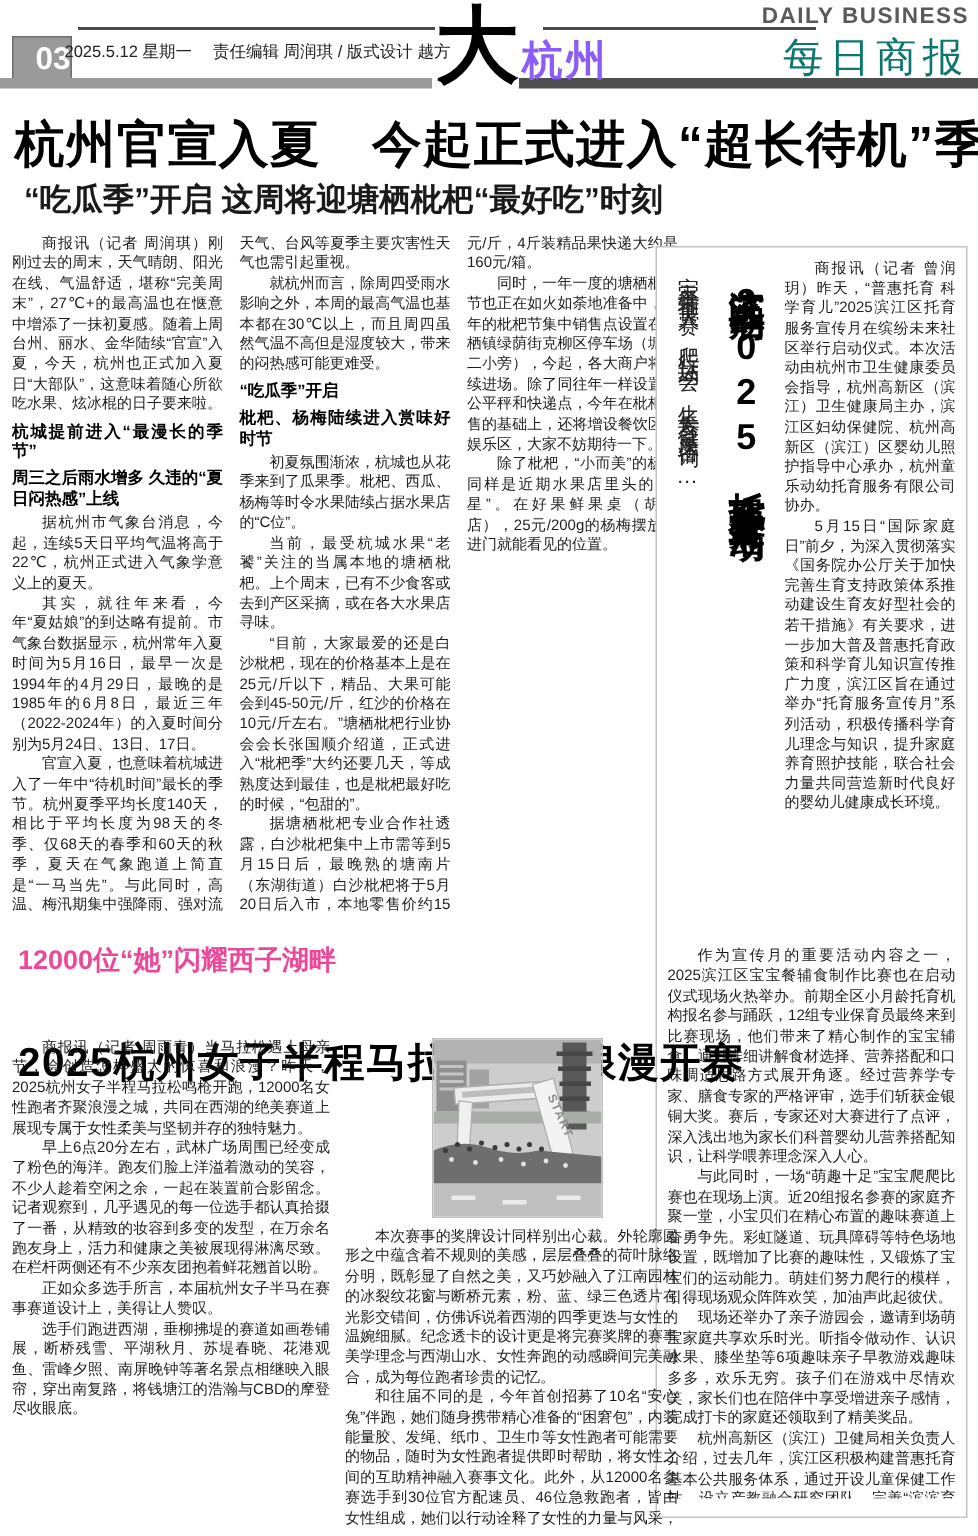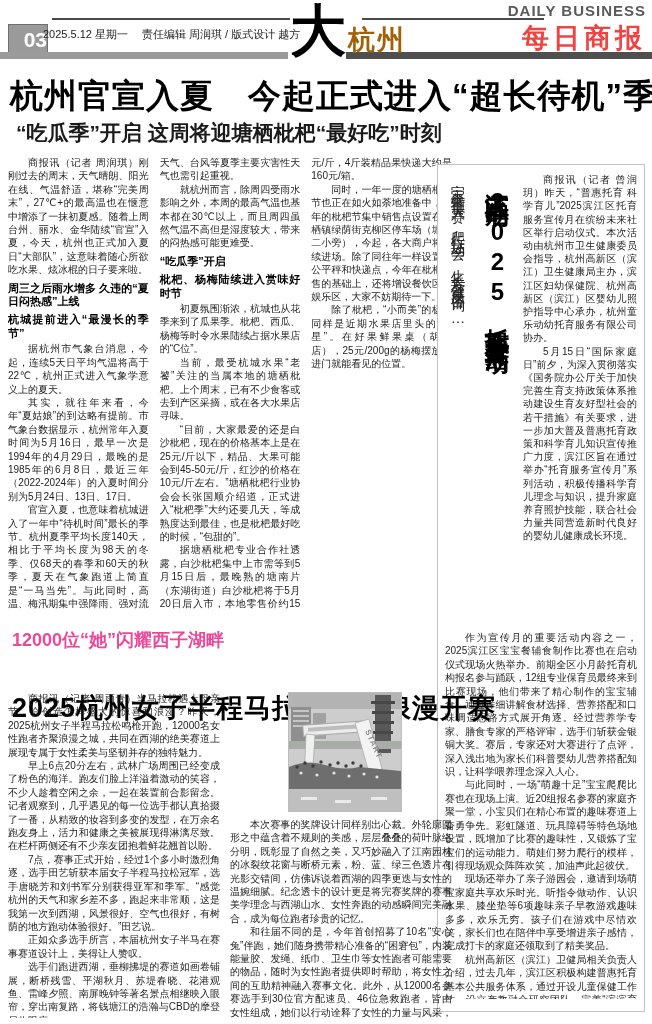--- a/index.html
+++ b/index.html
@@ -10,23 +10,23 @@
   .hdr-rule-thin-right{position:absolute;left:362px;top:18px;width:182px;height:2px;background:#4a4a4a;}
   .pagenum{position:absolute;left:8px;top:24px;width:38px;height:30px;background:#9a9a9a;
            color:#fff;font-size:21px;font-weight:bold;text-align:right;line-height:30px;
            border:1px solid #6f6f6f;}
   .dateline{position:absolute;left:43px;top:27px;font-size:11px;font-weight:normal;color:#222;white-space:nowrap;}
   .dateline .gap{display:inline-block;width:14px;}
   .bar-left{position:absolute;left:0;top:52px;width:288px;height:7px;background:#9b9b9b;}
   .bar-right{position:absolute;left:346px;top:52px;width:306px;height:7px;background:#4f4f4f;}
   .masthead-char{position:absolute;left:290px;top:0px;font-family:"DejaVu Serif",serif;
                  font-size:56px;font-weight:bold;line-height:60px;color:#000;}
-  .masthead-city{position:absolute;left:348px;top:22px;font-size:27px;font-weight:900;letter-spacing:2px;color:#a16207;}
+  .masthead-city{position:absolute;left:348px;top:22px;font-size:27px;font-weight:900;letter-spacing:2px;color:#8b5cf6;}
   .brand-en{position:absolute;right:6px;top:2px;font-size:15px;font-weight:bold;color:#5a5a5a;letter-spacing:1px;}
-  .brand-cn{position:absolute;right:6px;top:20px;font-size:27px;font-weight:700;letter-spacing:4px;color:#ef4444;}
+  .brand-cn{position:absolute;right:6px;top:20px;font-size:27px;font-weight:400;letter-spacing:4px;color:#0f766e;}
   
   .lead-headline{position:absolute;left:10px;top:74px;width:634px;text-align:center;
                  font-size:33px;font-weight:900;letter-spacing:1px;color:#000;white-space:nowrap;}
   .lead-deck{position:absolute;left:16px;top:119px;font-size:21px;font-weight:700;color:#1a1a1a;white-space:nowrap;}
   .lead-body{position:absolute;left:8px;top:156px;width:444px;height:466px;overflow:hidden;
              column-count:3;column-gap:11px;column-fill:auto;
              font-size:10px;line-height:13.4px;text-align:justify;color:#1c1c1c;}
   .lead-body p,.flow p{margin:0;text-indent:2em;}
   .flow-head{font-weight:700;text-indent:0 !important;font-size:11px;margin:5px 0 2px 0 !important;color:#000;}
   
@@ -65,22 +65,22 @@
   <div class="masthead-char">大</div>
   <div class="masthead-city">杭州</div>
   <div class="brand-en">DAILY BUSINESS</div>
   <div class="brand-cn">每日商报</div>
 
   <div class="lead-headline">杭州官宣入夏　今起正式进入“超长待机”季节</div>
   <div class="lead-deck">“吃瓜季”开启 这周将迎塘栖枇杷“最好吃”时刻</div>
   <div class="lead-body">
 
   <p>商报讯（记者 周润琪）刚刚过去的周末，天气晴朗、阳光在线、气温舒适，堪称“完美周末”，27℃+的最高温也在惬意中增添了一抹初夏感。随着上周台州、丽水、金华陆续“官宣”入夏，今天，杭州也正式加入夏日“大部队”，这意味着随心所欲吃水果、炫冰棍的日子要来啦。</p>
+      <p class="flow-head">杭城提前进入“最漫长的季节”</p>
       <p class="flow-head">周三之后雨水增多 久违的“夏日闷热感”上线</p>
-      <p class="flow-head">杭城提前进入“最漫长的季节”</p>
       <p>据杭州市气象台消息，今起，连续5天日平均气温将高于22℃，杭州正式进入气象学意义上的夏天。</p>
       <p>其实，就往年来看，今年“夏姑娘”的到达略有提前。市气象台数据显示，杭州常年入夏时间为5月16日，最早一次是1994年的4月29日，最晚的是1985年的6月8日，最近三年（2022-2024年）的入夏时间分别为5月24日、13日、17日。</p>
       <p>官宣入夏，也意味着杭城进入了一年中“待机时间”最长的季节。杭州夏季平均长度140天，相比于平均长度为98天的冬季、仅68天的春季和60天的秋季，夏天在气象跑道上简直是“一马当先”。与此同时，高温、梅汛期集中强降雨、强对流天气、台风等夏季主要灾害性天气也需引起重视。</p>
       <p>就杭州而言，除周四受雨水影响之外，本周的最高气温也基本都在30℃以上，而且周四虽然气温不高但是湿度较大，带来的闷热感可能更难受。</p>
       <p class="flow-head">“吃瓜季”开启</p>
       <p class="flow-head">枇杷、杨梅陆续进入赏味好时节</p>
       <p>初夏氛围渐浓，杭城也从花季来到了瓜果季。枇杷、西瓜、杨梅等时令水果陆续占据水果店的“C位”。</p>
       <p>当前，最受杭城水果“老饕”关注的当属本地的塘栖枇杷。上个周末，已有不少食客或去到产区采摘，或在各大水果店寻味。</p>
       <p>“目前，大家最爱的还是白沙枇杷，现在的价格基本上是在25元/斤以下，精品、大果可能会到45-50元/斤，红沙的价格在10元/斤左右。”塘栖枇杷行业协会会长张国顺介绍道，正式进入“枇杷季”大约还要几天，等成熟度达到最佳，也是枇杷最好吃的时候，“包甜的”。</p>
       <p>据塘栖枇杷专业合作社透露，白沙枇杷集中上市需等到5月15日后，最晚熟的塘南片（东湖街道）白沙枇杷将于5月20日后入市，本地零售价约15元/斤，4斤装精品果快递大约是160元/箱。</p>
@@ -107,21 +107,20 @@
       </div>
   </div>
 
   <div class="mar-kicker">12000位“她”闪耀西子湖畔</div>
   <div class="mar-headline">2025杭州女子半程马拉松昨日浪漫开赛</div>
   <div class="mar-body">
     <div class="mar-col1 flow">
 
     <p>商报讯（记者 周雨青）当马拉松遇上母亲节，会创造怎样盛大的惊喜和浪漫？昨天，2025杭州女子半程马拉松鸣枪开跑，12000名女性跑者齐聚浪漫之城，共同在西湖的绝美赛道上展现专属于女性柔美与坚韧并存的独特魅力。</p>
         <p>早上6点20分左右，武林广场周围已经变成了粉色的海洋。跑友们脸上洋溢着激动的笑容，不少人趁着空闲之余，一起在装置前合影留念。记者观察到，几乎遇见的每一位选手都认真拾掇了一番，从精致的妆容到多变的发型，在万余名跑友身上，活力和健康之美被展现得淋漓尽致。在栏杆两侧还有不少亲友团抱着鲜花翘首以盼。</p>
-        <p>7点，赛事正式开始，经过1个多小时激烈角逐，选手田艺斩获本届女子半程马拉松冠军，选手唐晓芳和刘书军分别获得亚军和季军。“感觉杭州的天气和家乡差不多，跑起来非常顺，这是我第一次到西湖，风景很好、空气也很好，有树荫的地方跑动体验很好。”田艺说。</p>
         <p>正如众多选手所言，本届杭州女子半马在赛事赛道设计上，美得让人赞叹。</p>
         <p>选手们跑进西湖，垂柳拂堤的赛道如画卷铺展，断桥残雪、平湖秋月、苏堤春晓、花港观鱼、雷峰夕照、南屏晚钟等著名景点相继映入眼帘，穿出南复路，将钱塘江的浩瀚与CBD的摩登尽收眼底。</p>
       </div>
     <div class="mar-col2">
       <div class="photo-wrap">
         <svg width="112" height="118" viewBox="0 0 112 118">
           <rect x="0" y="0" width="112" height="118" fill="#cdcdcd"></rect>
           <rect x="0" y="0" width="112" height="16" fill="#b3b3b3"></rect>
           <rect x="2" y="14" width="20" height="34" fill="#8f8f8f"></rect>
           <rect x="4" y="17" width="16" height="2" fill="#c4c4c4"></rect>

